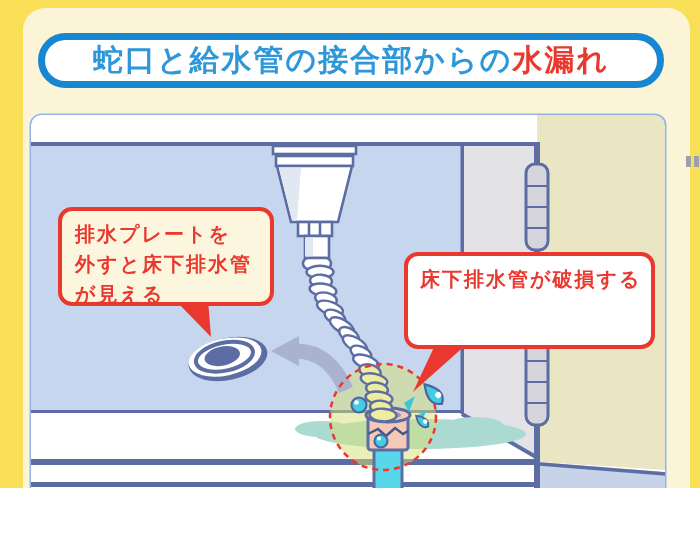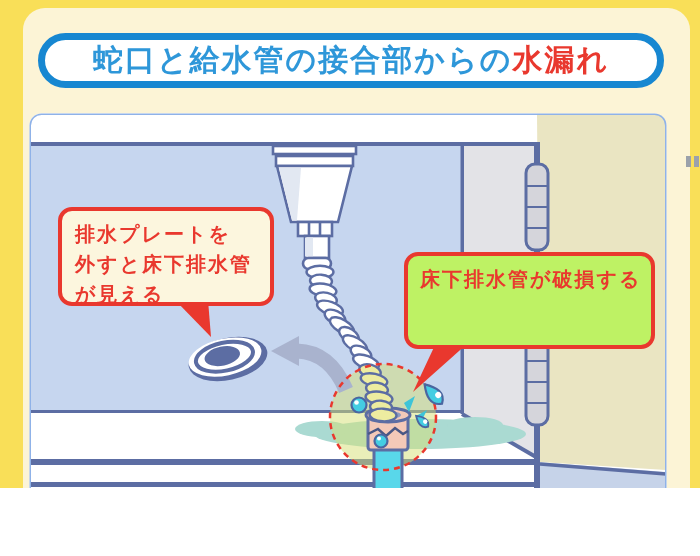--- a/index.html
+++ b/index.html
@@ -27,21 +27,21 @@
     position:absolute;box-sizing:border-box;border:4px solid #E9382E;
     border-radius:14px;font-weight:bold;font-size:20px;line-height:30px;
     letter-spacing:2px;color:#E9382E;white-space:nowrap;
   }
   .callout-left{
     left:58px;top:207px;width:216px;height:99px;
     background:#FCF6DE;padding:8px 0 0 13px;
   }
   .callout-right{
     left:404px;top:252px;width:251px;height:97px;
-    background:#bef264;padding:8px 0 0 12px;
+    background:#ffffff;padding:8px 0 0 12px;
   }
   .edge-dash{position:absolute;width:5px;height:11px;background:#9BA1AB;}
   .edge-dash.d1{left:686px;top:156px;}
   .edge-dash.d2{left:694px;top:156px;}
 </style>
 </head>
 <body>
 
 <div class="page">
   <div class="panel"></div>

